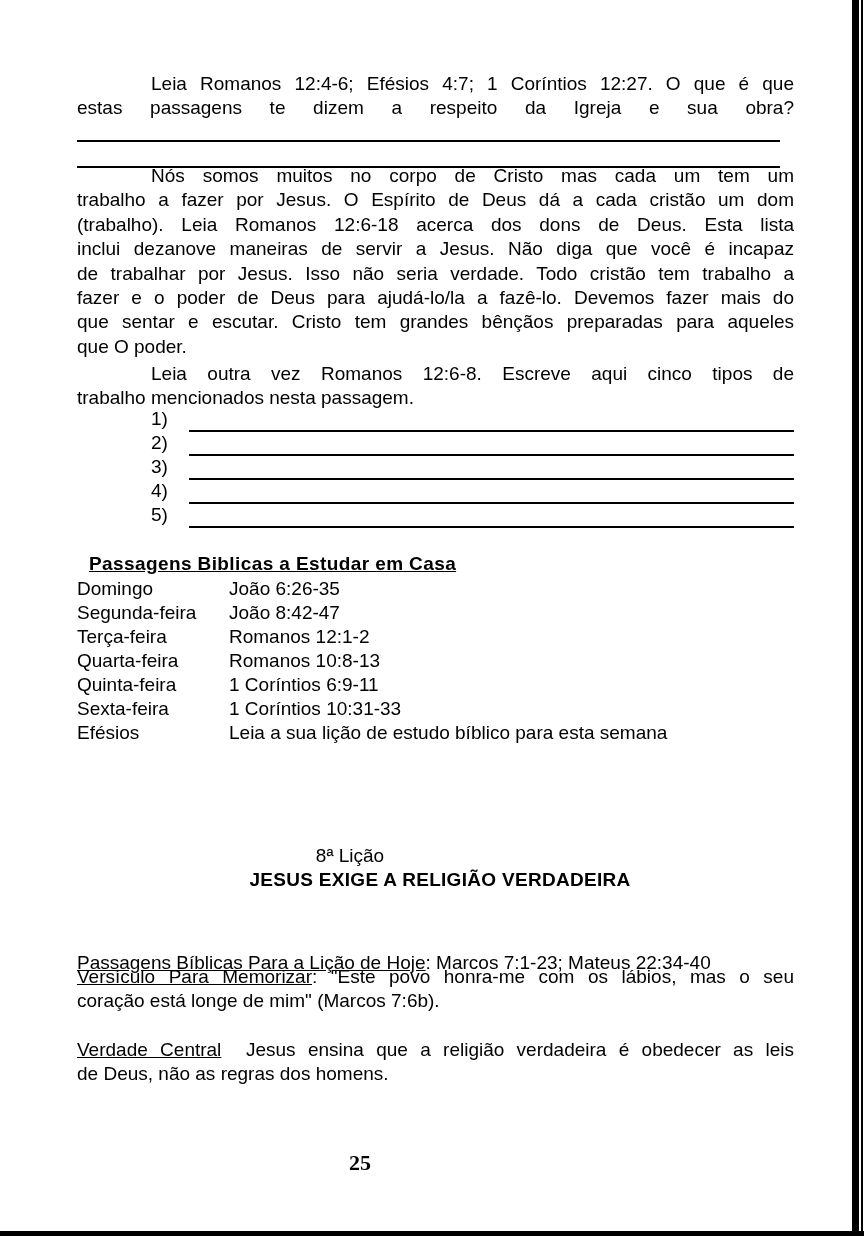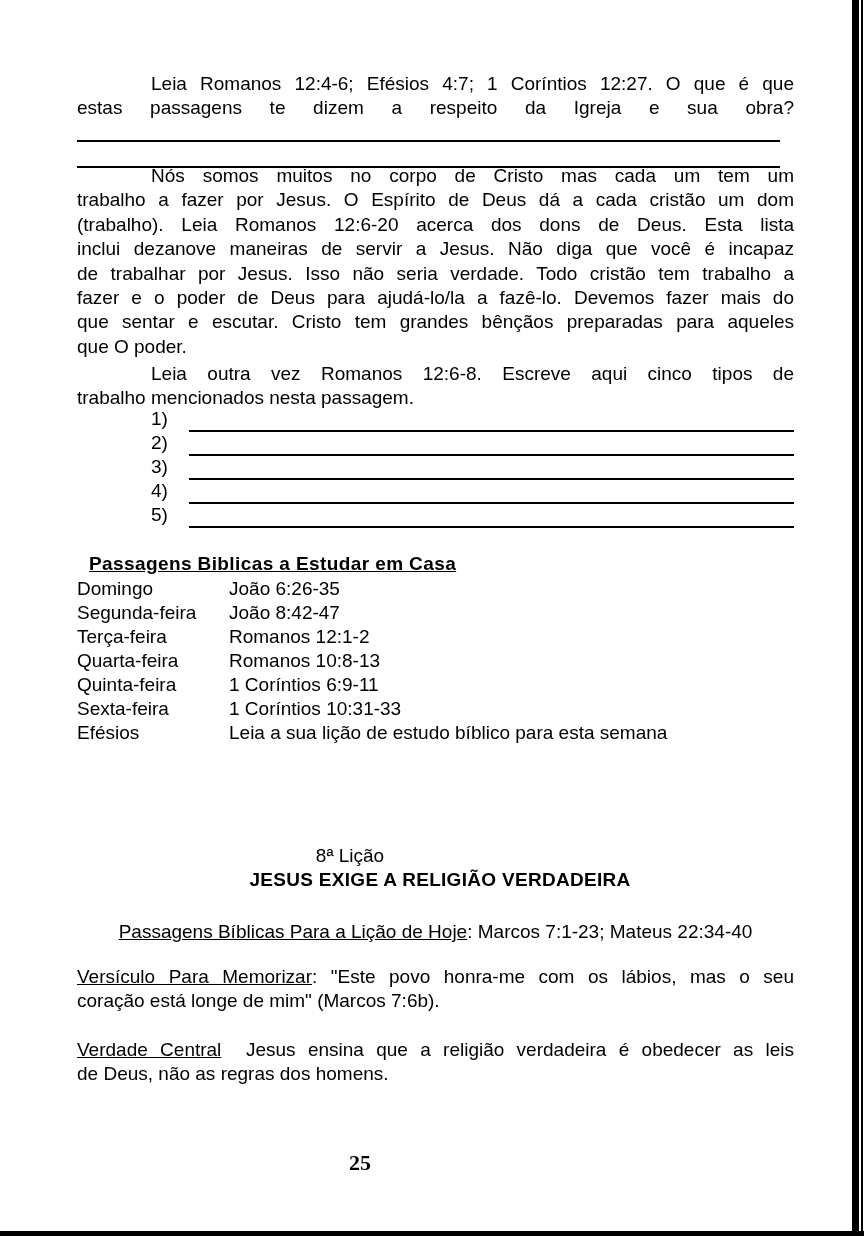--- a/index.html
+++ b/index.html
@@ -44,21 +44,21 @@
   <div class="justify indent">Leia Romanos 12:4-6; Efésios 4:7; 1 Coríntios 12:27.  O que é que</div>
   <div class="justify">estas passagens te dizem a respeito da Igreja e sua obra?</div>
 </div>
 
 <div class="rule" style="left:77px; top:140px; width:703px;"></div>
 <div class="rule" style="left:77px; top:166px; width:703px;"></div>
 
 <div class="block" style="top:164px;">
   <div class="justify indent">Nós somos muitos no corpo de Cristo mas cada um tem um</div>
   <div class="justify">trabalho a fazer por Jesus.  O Espírito de Deus dá a cada cristão um dom</div>
-  <div class="justify">(trabalho).  Leia Romanos 12:6-20 acerca dos dons de Deus.  Esta lista</div>
+  <div class="justify">(trabalho).  Leia Romanos 12:6-18 acerca dos dons de Deus.  Esta lista</div>
   <div class="justify">inclui dezanove maneiras de servir a Jesus.  Não diga que você é incapaz</div>
   <div class="justify">de trabalhar por Jesus.  Isso não seria verdade.  Todo cristão tem trabalho a</div>
   <div class="justify">fazer e o poder de Deus para ajudá-lo/la a fazê-lo.  Devemos fazer mais do</div>
   <div class="justify">que sentar e escutar.  Cristo tem grandes bênçãos preparadas para aqueles</div>
   <div class="nowrap">que O poder.</div>
 </div>
 
 <div class="block" style="top:362px;">
   <div class="justify indent">Leia outra vez Romanos 12:6-8.  Escreve aqui cinco tipos de</div>
   <div class="nowrap">trabalho mencionados nesta passagem.</div>
@@ -112,21 +112,21 @@
   <span class="home-ref">1 Coríntios 10:31-33</span>
 </div>
 <div class="home-row" style="top:722px;">
   <span class="home-day">Efésios</span>
   <span class="home-ref">Leia a sua lição de estudo bíblico para esta semana</span>
 </div>
 
 <div class="lesson-num">8ª Lição</div>
 <div class="lesson-title">JESUS EXIGE A RELIGIÃO VERDADEIRA</div>
 
-<div class="block" style="top:920px;text-align:center;">
+<div class="block" style="top:951px;">
   <div class="nowrap">
     <span class="u">Passagens Bíblicas Para a Lição de Hoje</span><span>:  Marcos 7:1-23; Mateus 22:34-40</span>
   </div>
 </div>
 
 <div class="block" style="top:965px;">
   <div class="justify">
     <span class="u">Versículo Para Memorizar</span><span>:  "Este povo honra-me com os lábios, mas o seu</span>
   </div>
   <div class="nowrap">coração está longe de mim" (Marcos 7:6b).</div>

